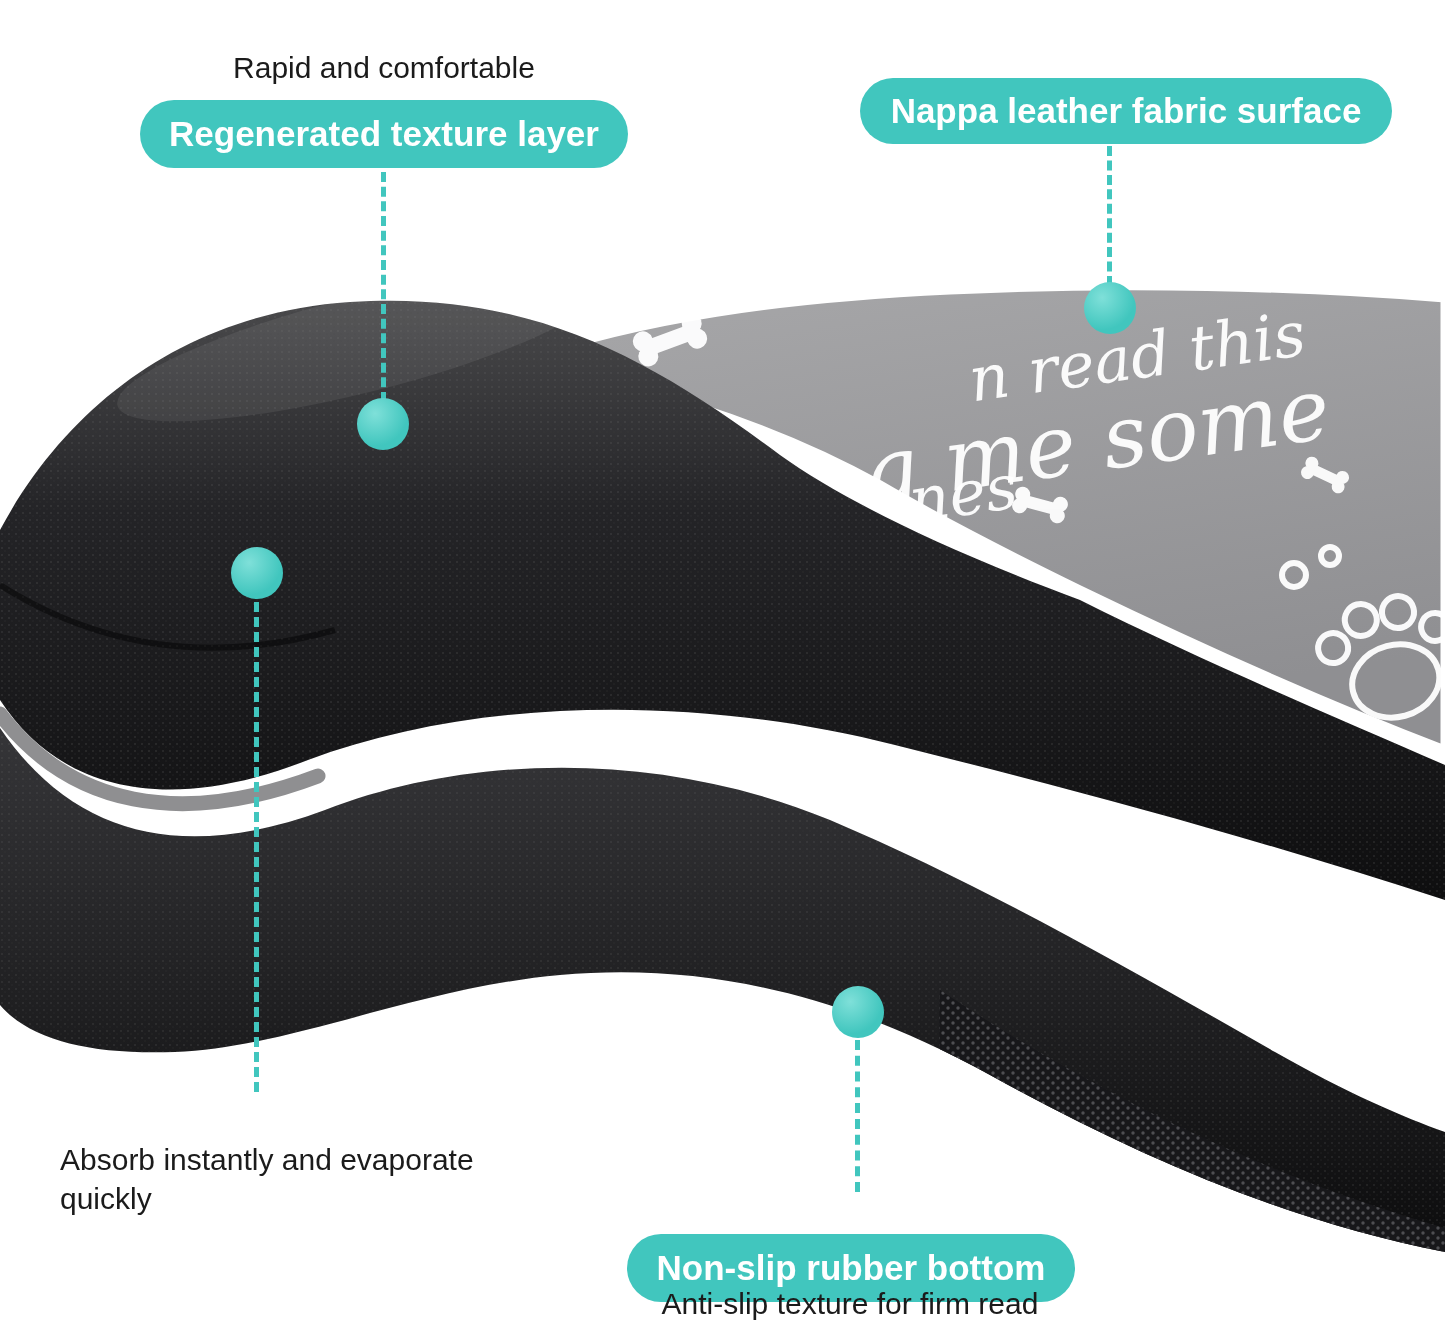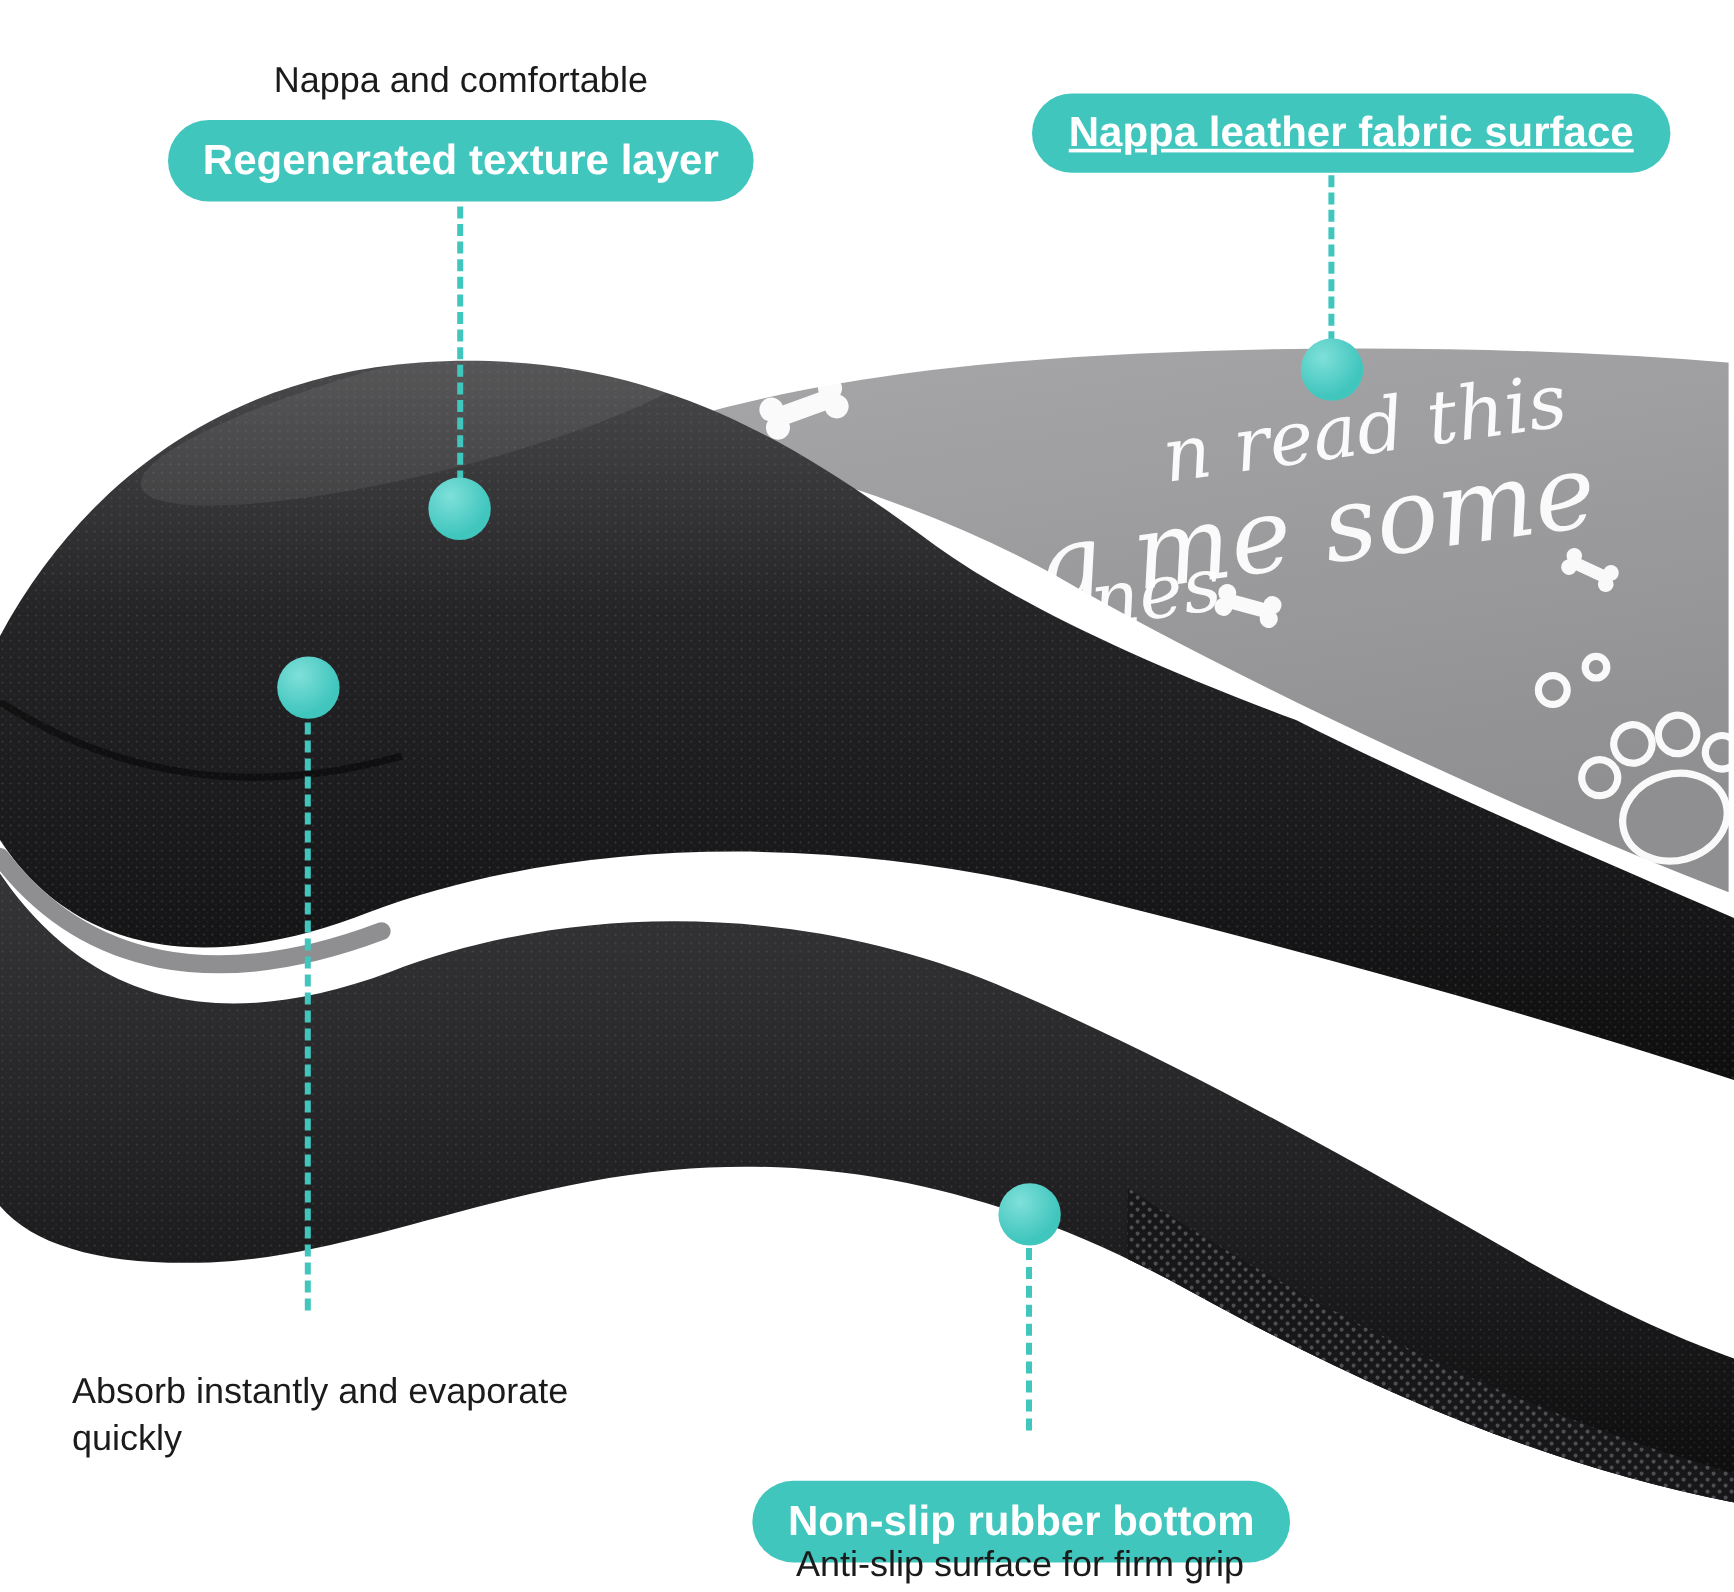--- a/index.html
+++ b/index.html
@@ -157,31 +157,31 @@
         C 955 1215, 935 1090, 940 990 Z" fill="url(#grip)"></path>
     </g>
 
     <use href="#upperMass" fill="url(#upperGrad)"></use>
     <use href="#upperMass" fill="url(#speckle)" opacity="0.45"></use>
     <ellipse cx="360" cy="345" rx="250" ry="48" fill="#ffffff" opacity="0.07" transform="rotate(-14 360 345)"></ellipse>
     <path d="M 0 585 C 100 648, 210 665, 335 630" stroke="#000000" stroke-width="6" opacity="0.45" fill="none"></path>
     <path d="M 0 714 C 70 806, 180 828, 318 776" stroke="#8f8f91" stroke-width="15" fill="none" stroke-linecap="round"></path>
   </svg>
 
-  <div class="note center" style="left:184px;top:48px;width:400px;">Nappa and comfortable</div>
+  <div class="note center" style="left:184px;top:48px;width:400px;">Rapid and comfortable</div>
   <div class="pill" style="left:140px;top:100px;width:488px;">Regenerated texture layer</div>
   <div class="connector" style="left:381px;top:172px;height:230px;"></div>
   <div class="dot" style="left:357px;top:398px;"></div>
 
-  <div class="pill" style="left:860px;top:78px;width:532px;height:66px;text-decoration:underline;">Nappa leather fabric surface</div>
+  <div class="pill" style="left:860px;top:78px;width:532px;height:66px;">Nappa leather fabric surface</div>
   <div class="connector" style="left:1107px;top:146px;height:140px;"></div>
   <div class="dot" style="left:1084px;top:282px;"></div>
 
   <div class="dot" style="left:231px;top:547px;"></div>
   <div class="connector" style="left:254px;top:602px;height:490px;"></div>
   <div class="note" style="left:60px;top:1140px;width:460px;">Absorb instantly and evaporate quickly</div>
 
   <div class="dot" style="left:832px;top:986px;"></div>
   <div class="connector" style="left:855px;top:1040px;height:152px;"></div>
   <div class="pill" style="left:627px;top:1196px;width:448px;margin-top:38px;">Non-slip rubber bottom</div>
-  <div class="note center" style="left:620px;top:1284px;width:460px;">Anti-slip surface for firm grip</div>
+  <div class="note center" style="left:620px;top:1284px;width:460px;">Anti-slip texture for firm read</div>
 
 </div>
 
 </body></html>

